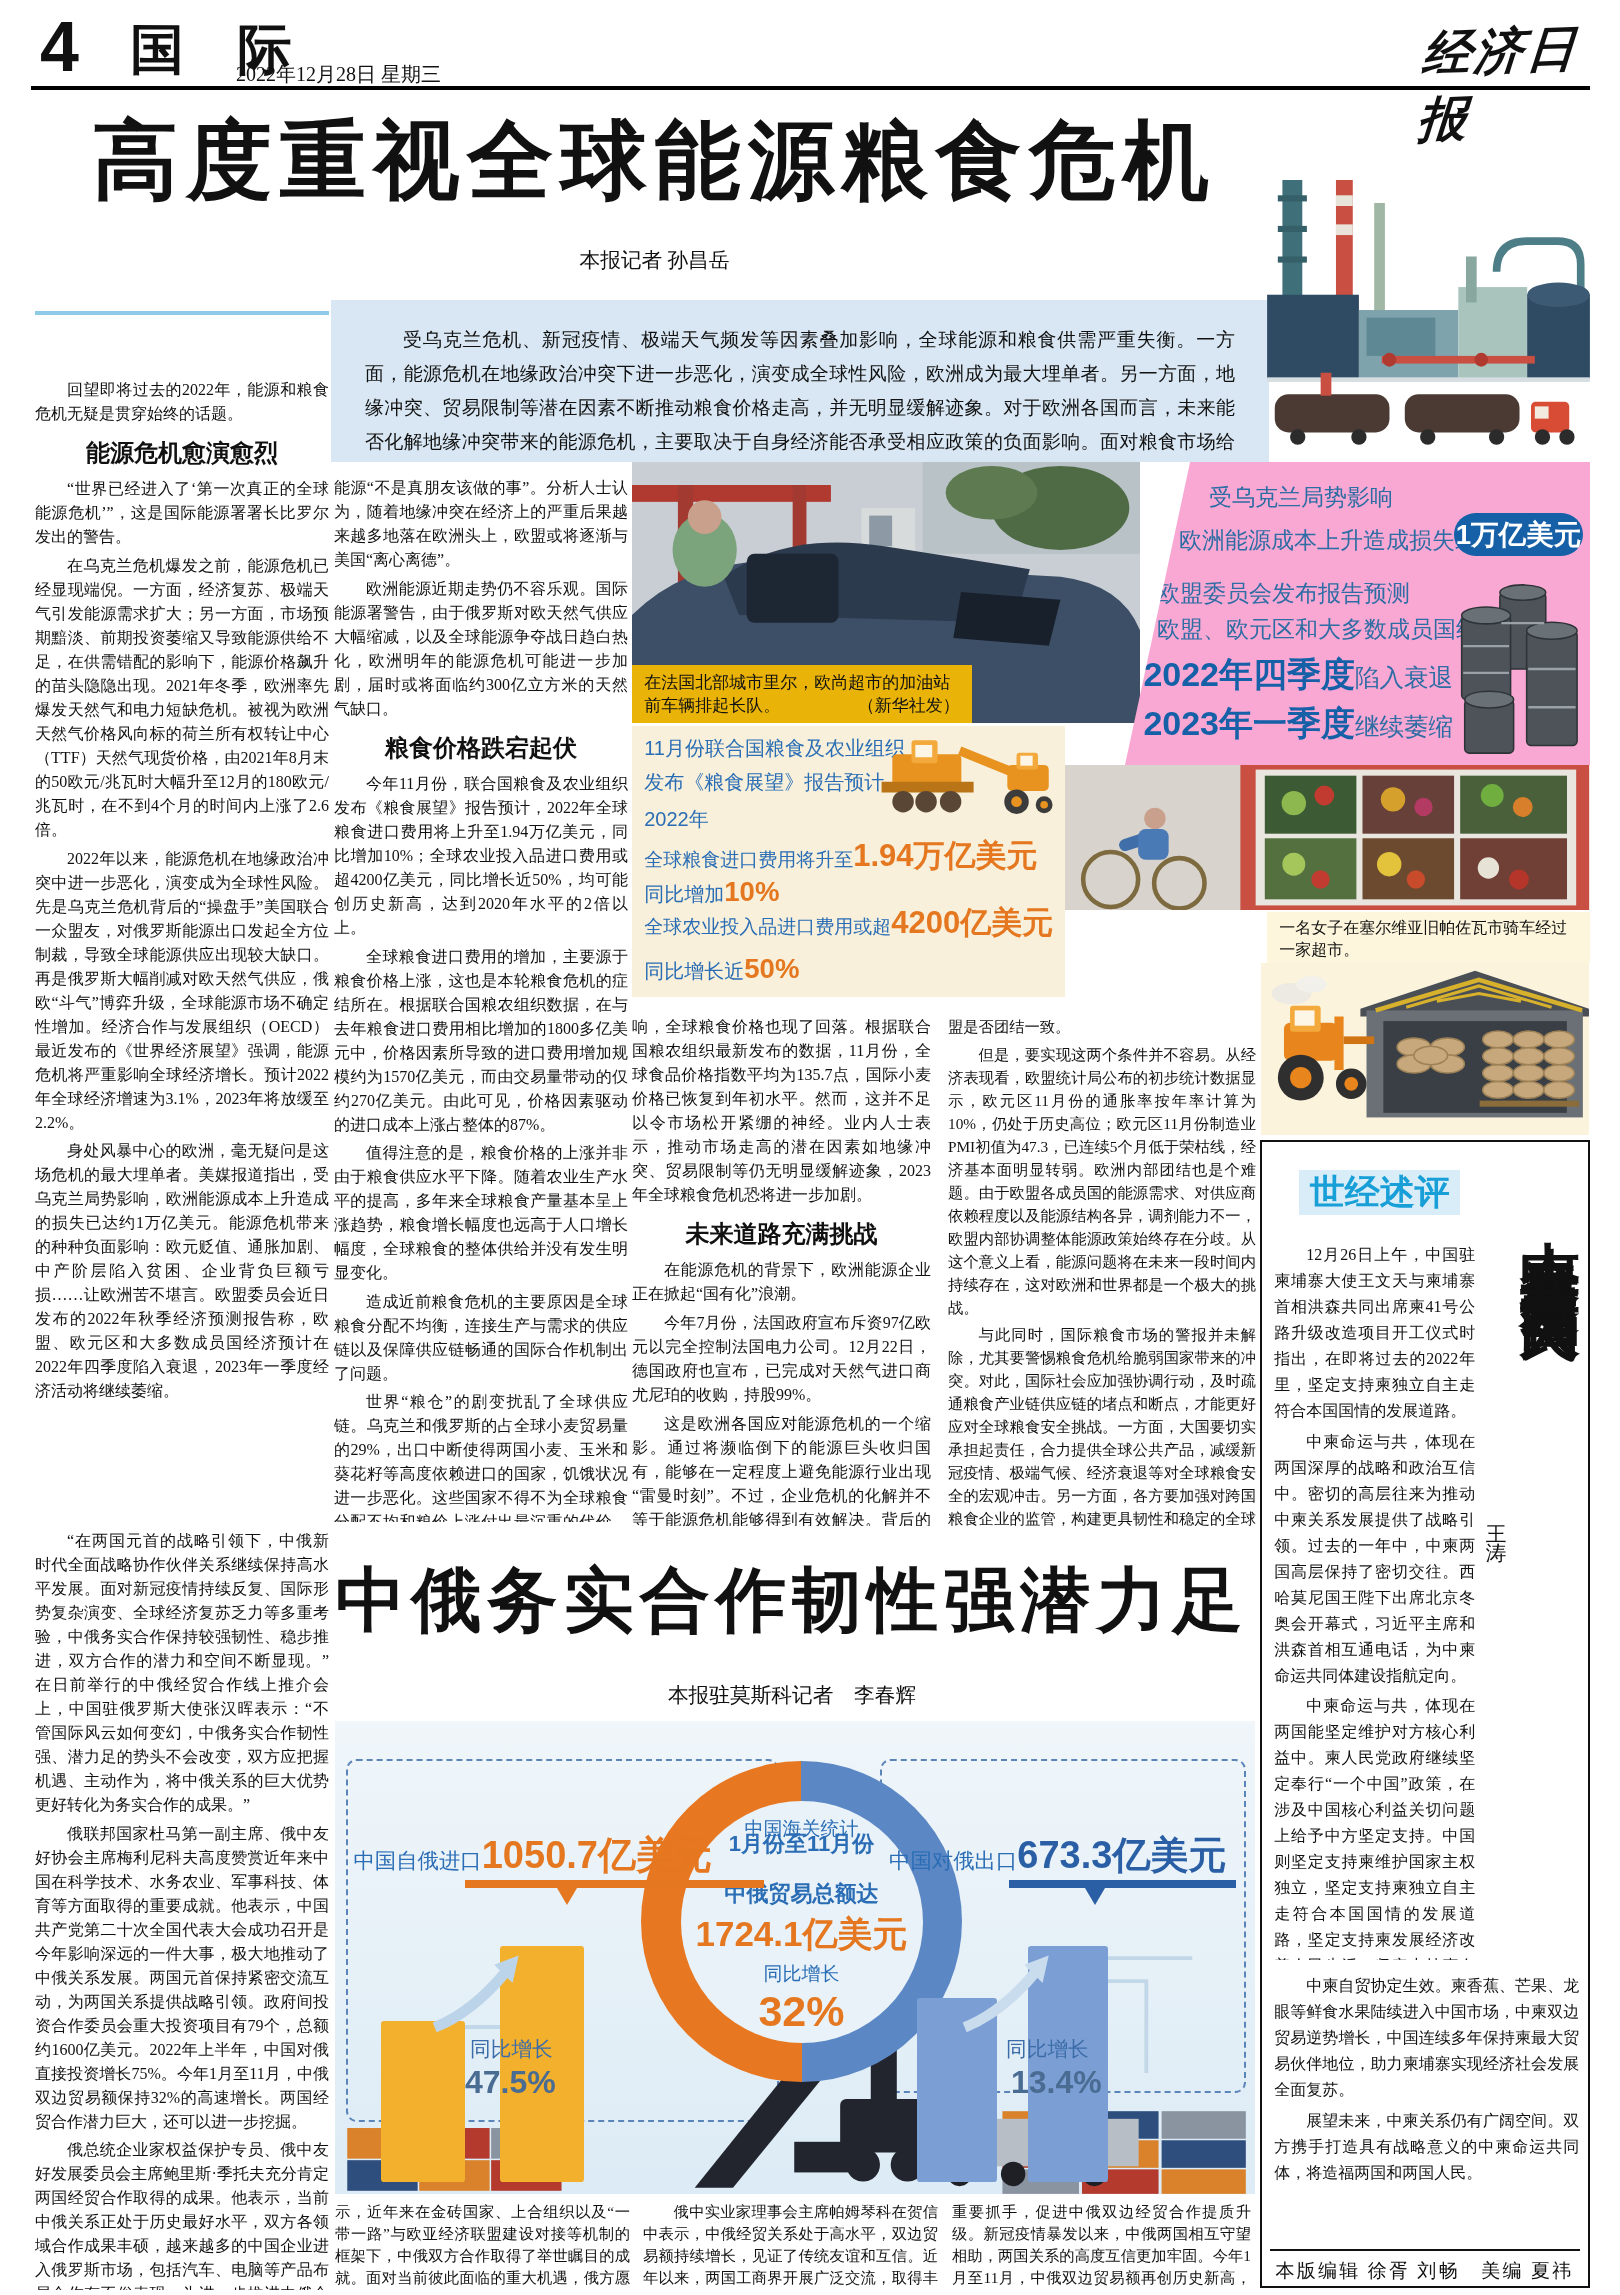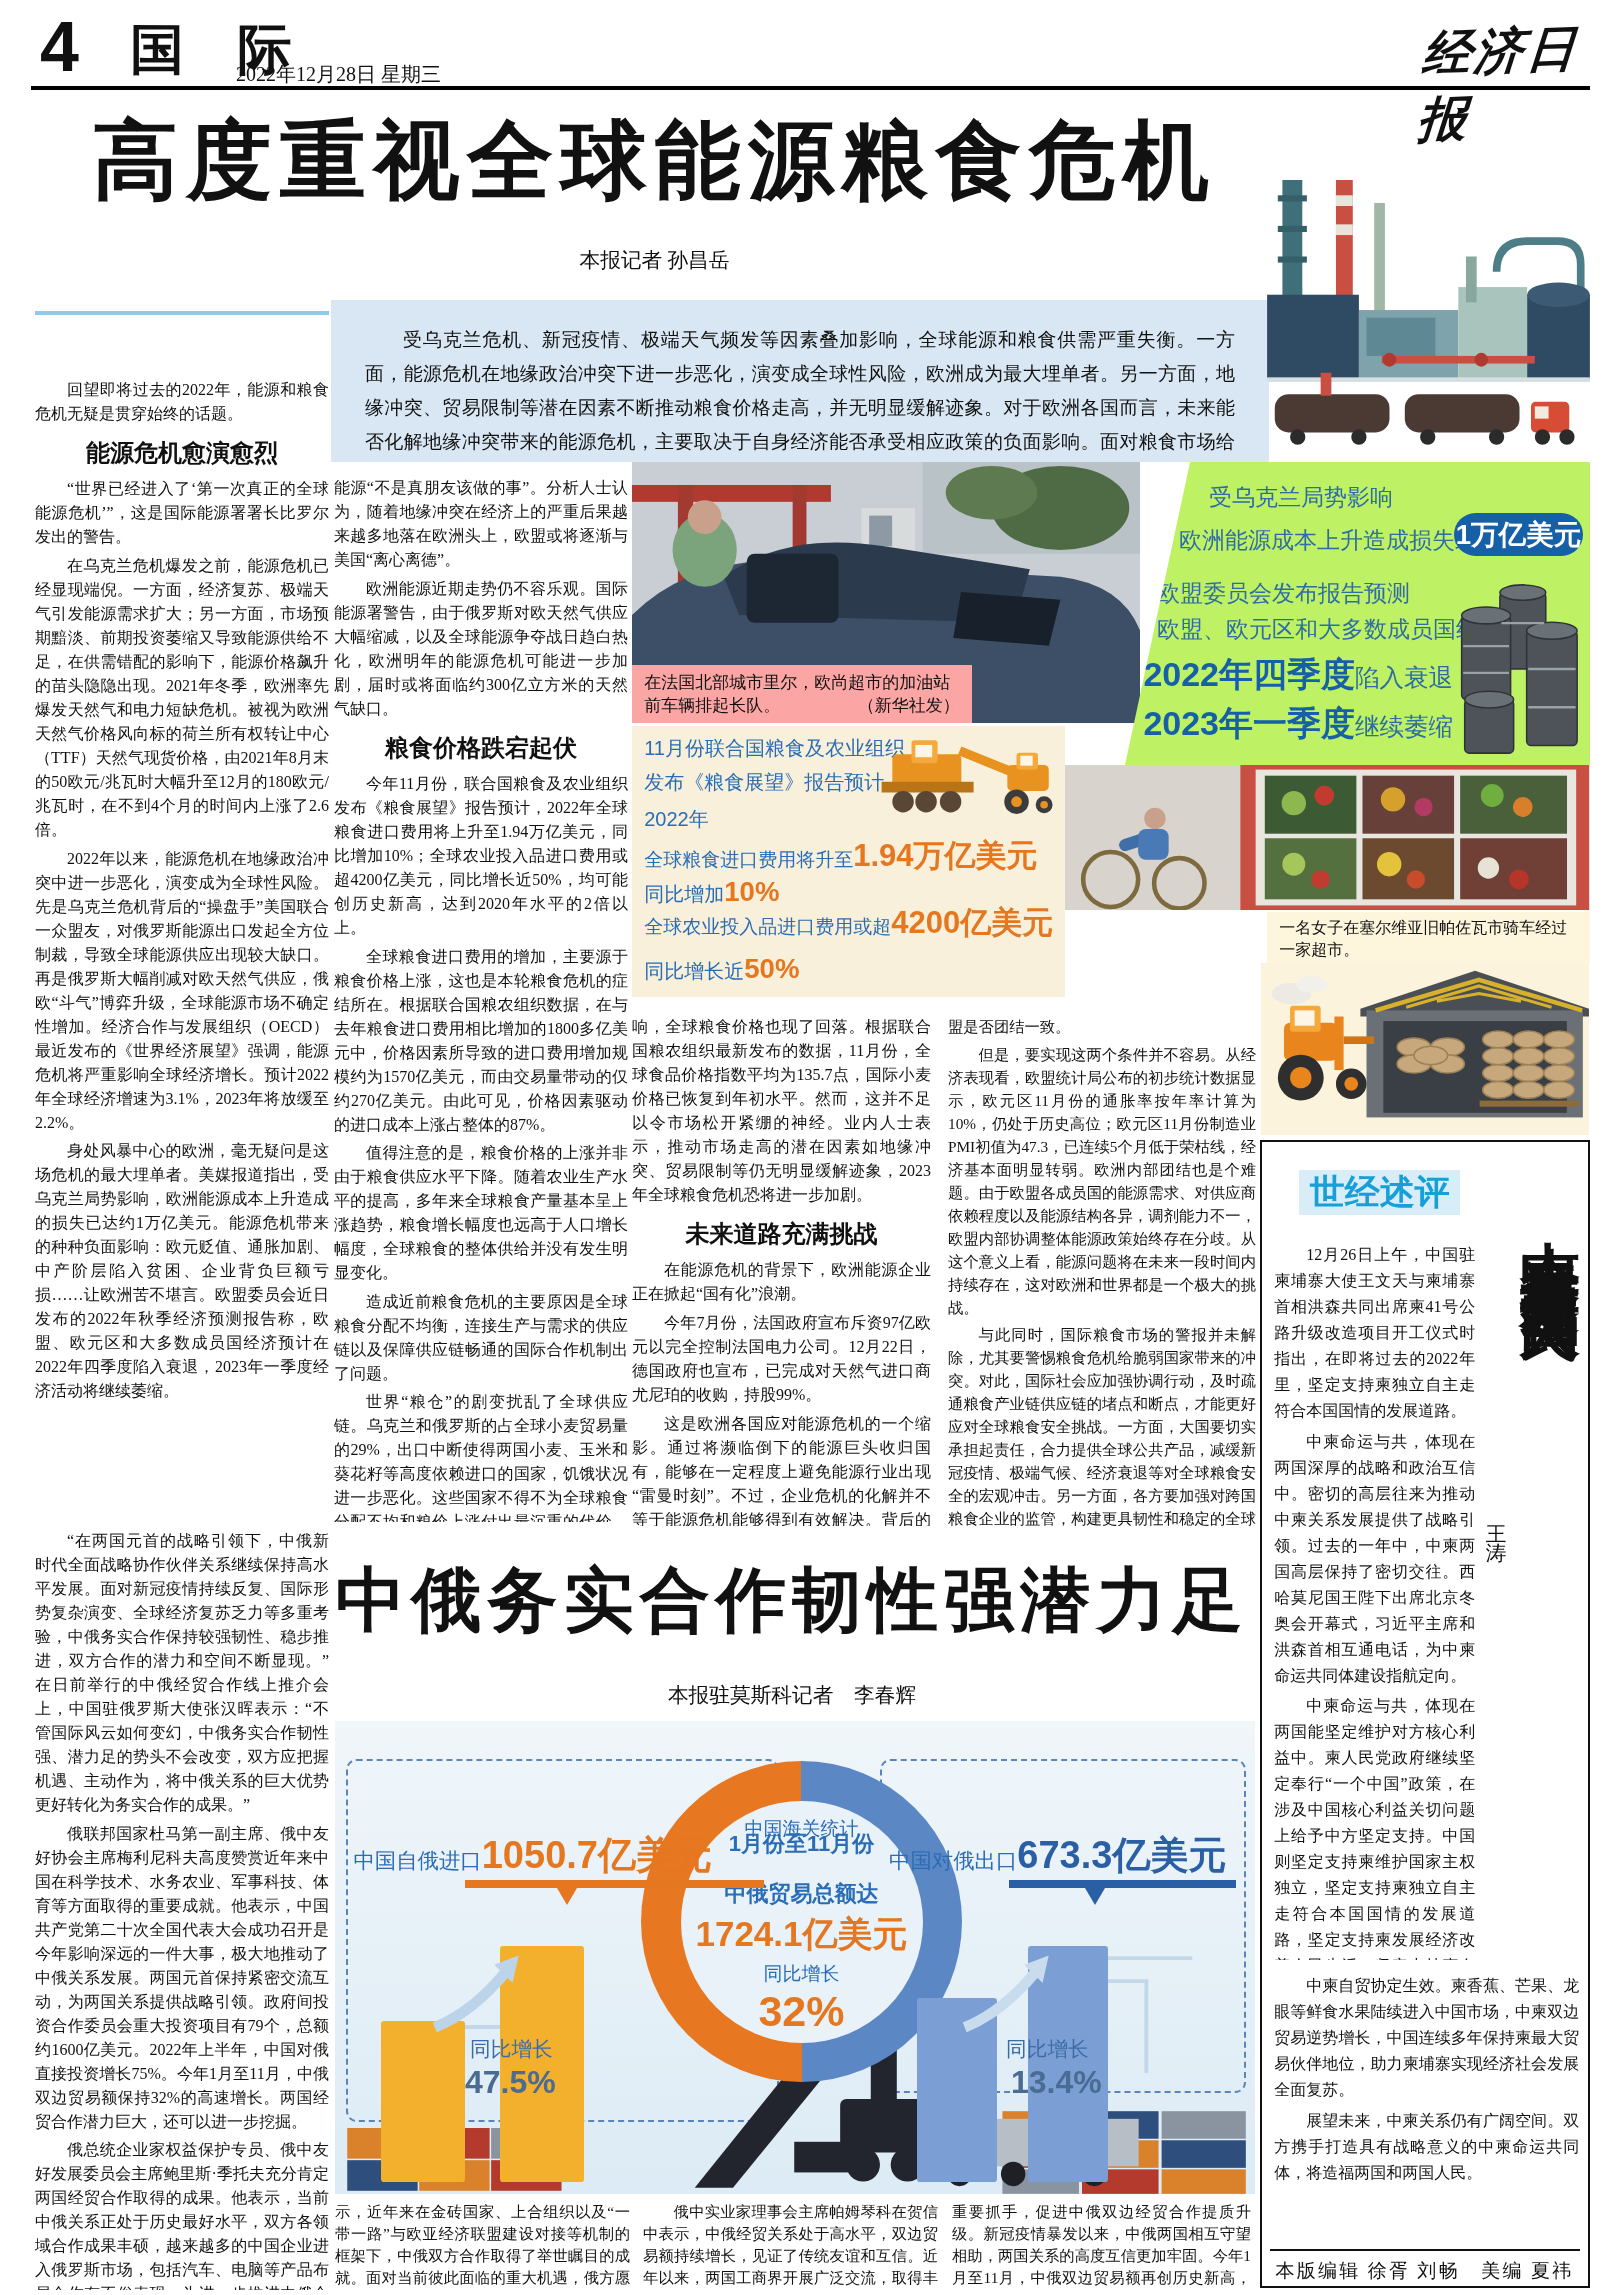--- a/index.html
+++ b/index.html
@@ -19,25 +19,25 @@
   .sectionname{font-size:54px;font-weight:700;letter-spacing:20px;line-height:1;}
   .dateline{font-size:20px;}
   .masthead{font-size:49px;font-weight:700;font-style:italic;transform:rotate(-2deg) skewX(-6deg);letter-spacing:3.1px;}
   .toprule{background:#000;height:3.8px;}
   
   .headline1{font-size:86px;font-weight:900;letter-spacing:7.7px;text-align:center;line-height:1.2;}
   .byline{font-size:20.7px;text-align:center;}
   .lede{background:#d8e7f3;font-size:19px;line-height:34px;padding:23px 34px;box-sizing:border-box;}
   .tag2022{color:#189fd8;font-weight:900;font-size:38px;letter-spacing:1.5px;}
   .tagbar{background:#8fcbe9;height:3.8px;margin-top:6.1px;}
-  .cap{background:#fca5a5;font-size:17px;line-height:23px;padding:6.1px 12.2px;box-sizing:border-box;}
+  .cap{background:#eab308;font-size:17px;line-height:23px;padding:6.1px 12.2px;box-sizing:border-box;}
   .cap2{background:#fdf6dc;font-size:16px;line-height:22px;padding:4.6px 12.2px;box-sizing:border-box;}
   .credit{display:block;text-align:right;}
   
-  .bluepanel{background:#bef264;}
+  .bluepanel{background:#f9a8d4;}
   .bp-t{color:#2e6da4;font-size:23px;font-family:"Liberation Sans","DejaVu Sans",sans-serif;}
   .bp-badge{background:#1660a8;color:#fff;font-weight:700;font-size:27.6px;border-radius:23px;
             text-align:center;line-height:43px;font-family:"Liberation Sans","DejaVu Sans",sans-serif;}
   .bp-big{color:#1660a8;font-weight:900;font-size:34px;font-family:"Liberation Sans","DejaVu Sans",sans-serif;}
   .bp-sm{color:#2e6da4;font-size:24.5px;font-family:"Liberation Sans","DejaVu Sans",sans-serif;}
   
   .cream{background:#f8f0da;}
   .ig-blue{color:#2a6db5;font-size:20px;font-family:"Liberation Sans","DejaVu Sans",sans-serif;}
   .ig-num{color:#e4771f;font-weight:900;font-family:"Liberation Sans","DejaVu Sans",sans-serif;}
   

